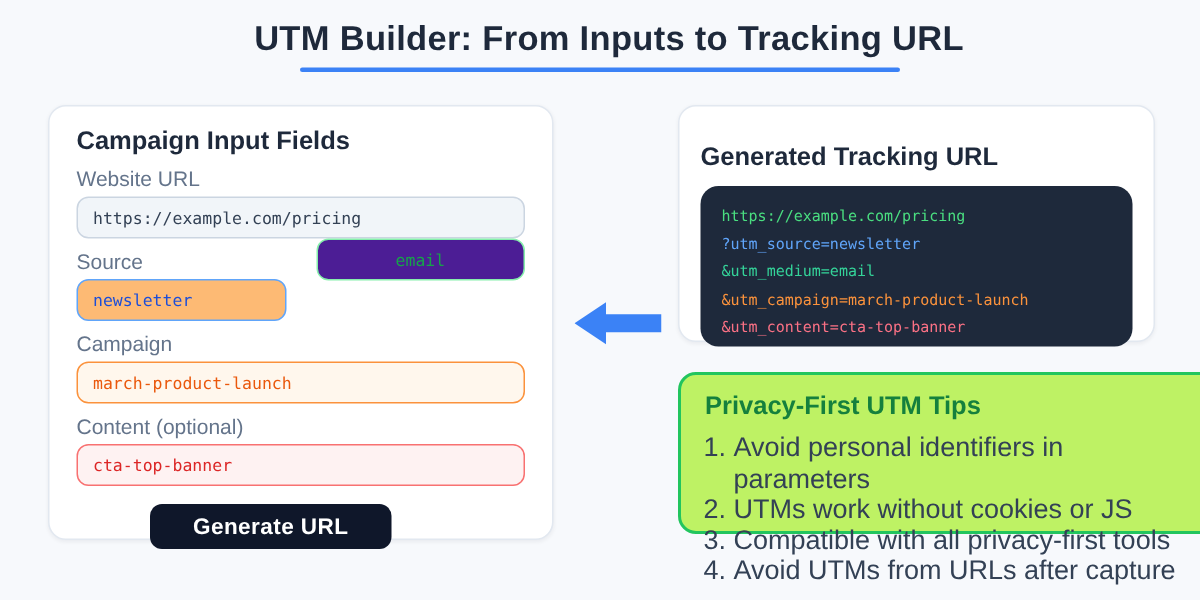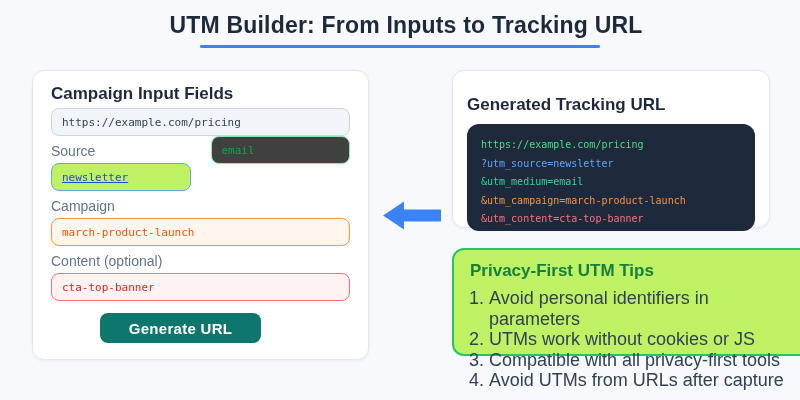--- a/index.html
+++ b/index.html
@@ -38,29 +38,29 @@
   .flabel {
     display: block; font-size: 14px; color: #64748b; margin: 7px 0 4px;
   }
   .finput {
     display: block; width: 100%; height: 28px;
     border-radius: 8px; border: 1.5px solid #cbd5e1;
     font-family: "DejaVu Sans Mono", monospace; font-size: 11px;
     padding: 0 10px; outline: none; background: #f1f5f9; color: #334155;
   }
   .th-neutral { background: #f1f5f9; border-color: #cbd5e1; color: #334155; }
-  .th-blue    { background: #bef264; border-color: #60a5fa; color: #1d4ed8; text-decoration: underline; }
-  .th-green   { background: #404040; border-color: #86efac; color: #16a34a; }
+  .th-blue    { background: #fdba74; border-color: #60a5fa; color: #1d4ed8; }
+  .th-green   { background: #4c1d95; border-color: #86efac; color: #16a34a; text-align: center; }
   .th-orange  { background: #fff7ed; border-color: #fb923c; color: #ea580c; }
   .th-red     { background: #fef2f2; border-color: #f87171; color: #dc2626; }
   .frow { display: flex; gap: 20px; }
   .fcol { width: 140.5px; }
   .gen-btn {
     display: block; margin: 12px 0 0 49px; width: 161px; height: 30px;
-    background: #0f766e; color: #ffffff; font-family: "Liberation Sans", sans-serif;
+    background: #0f172a; color: #ffffff; font-family: "Liberation Sans", sans-serif;
     font-size: 15px; font-weight: bold; border: none; border-radius: 8px;
     cursor: pointer; letter-spacing: 0.3px;
   }
 
   
   #url-card { left: 452px; top: 70px; width: 318px; height: 158px; padding: 24px 14px; }
   .code {
     margin-top: 9px; background: #1e293b; border-radius: 12px;
     padding: 12px 14px; height: 107px;
   }
@@ -86,20 +86,21 @@
 </style>
 </head>
 <body>
 
 <h1 class="page-title">UTM Builder: From Inputs to Tracking URL</h1>
 <div class="title-underline"></div>
 
 <div class="card" id="form-card">
   <h2>Campaign Input Fields</h2>
 
+  <label class="flabel">Website URL</label>
   <input class="finput th-neutral" readonly="" value="https://example.com/pricing" style="">
 
   <div class="frow">
     <div class="fcol">
       <label class="flabel">Source</label>
       <input class="finput th-blue" readonly="" value="newsletter" style="">
     </div>
     <div class="fcol">
       <input class="finput th-green" readonly="" value="email" style="">
     </div>

